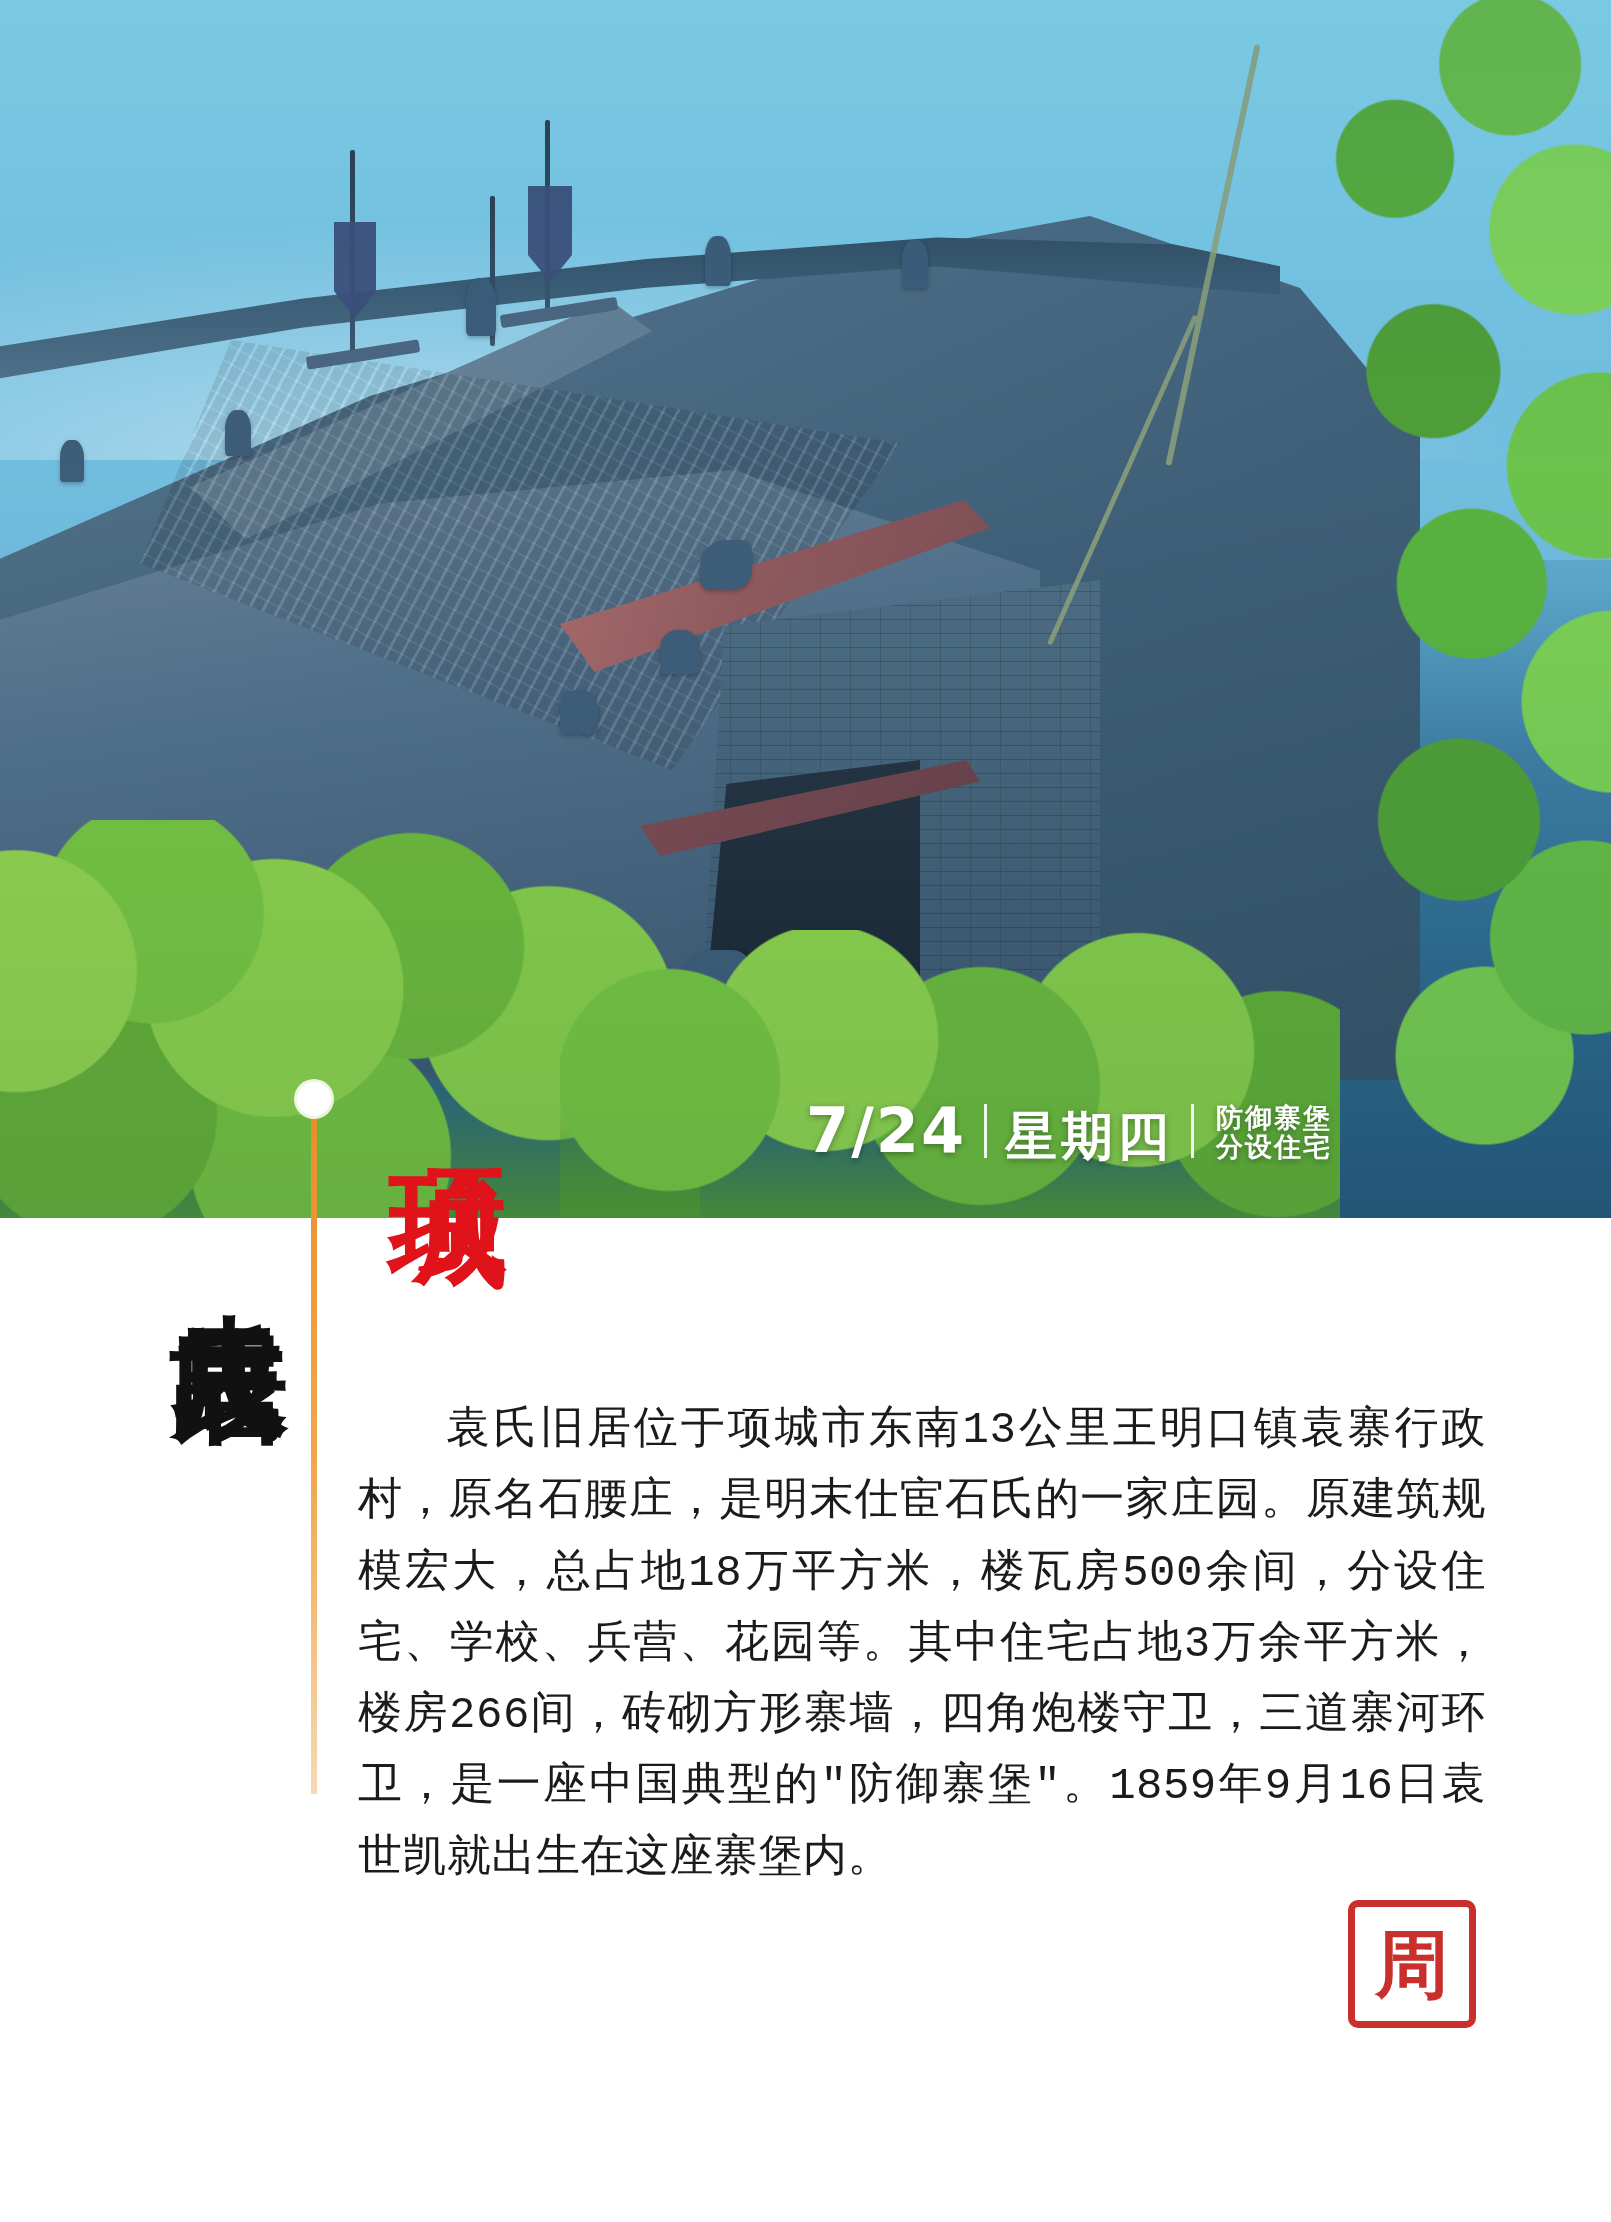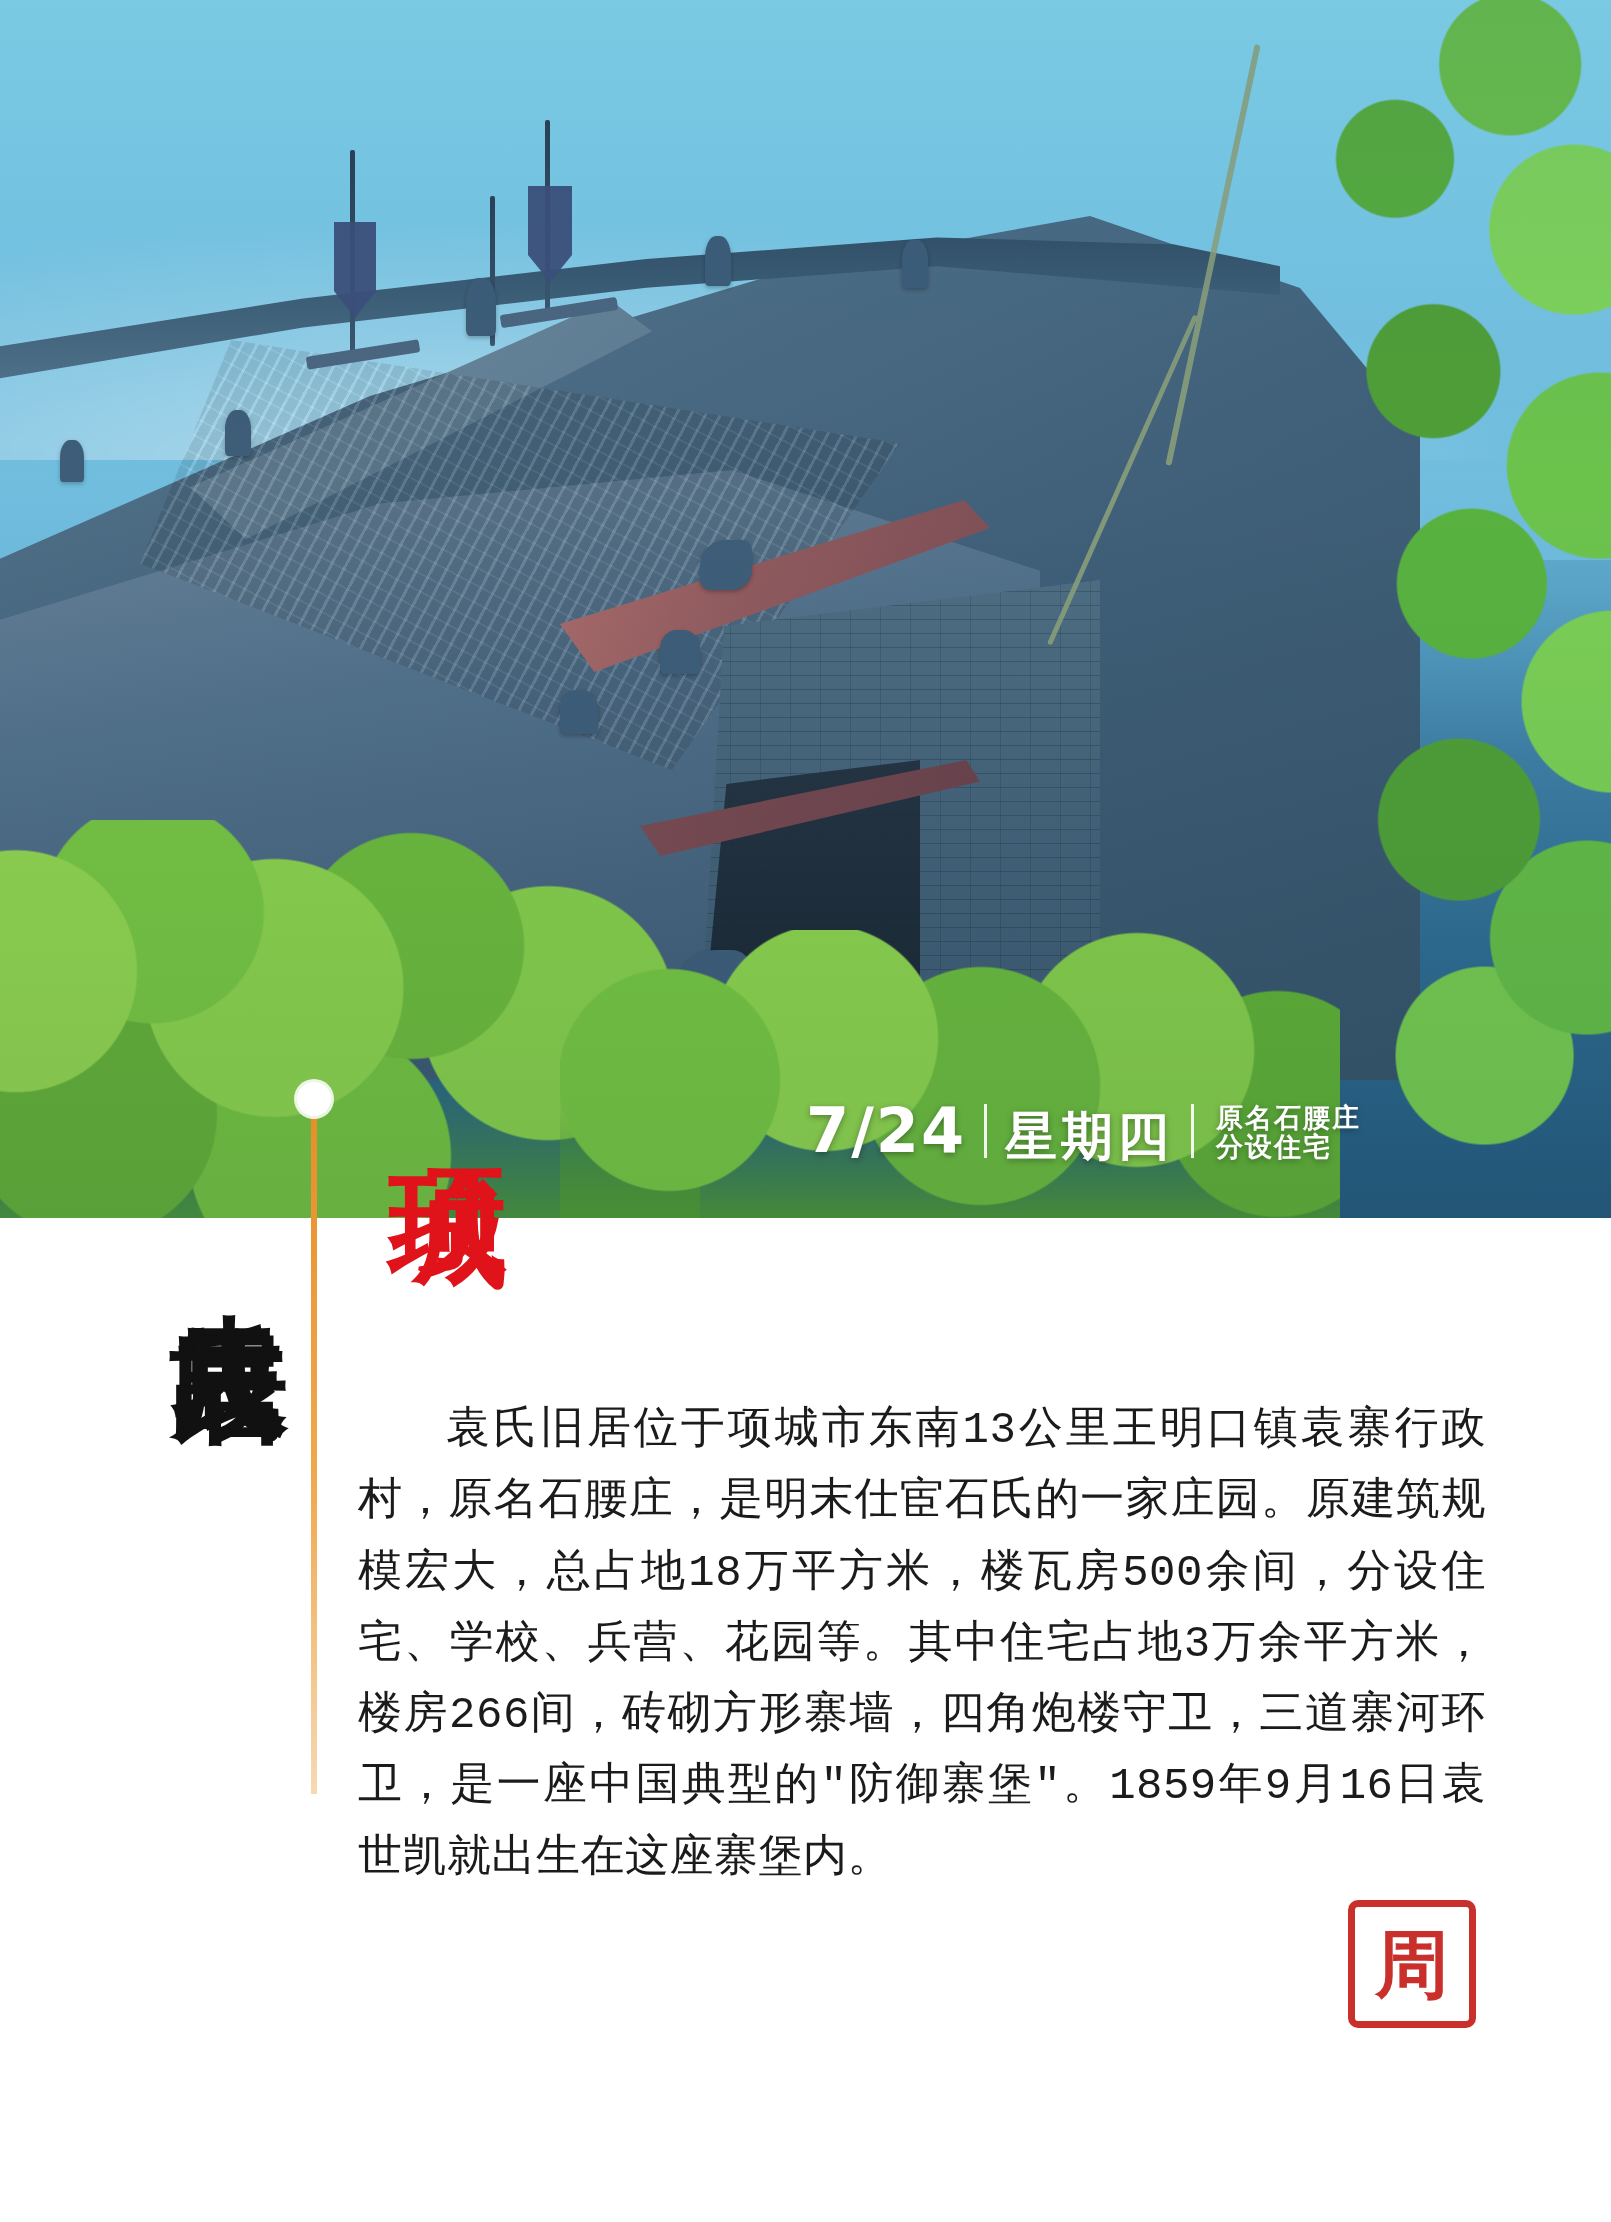--- a/index.html
+++ b/index.html
@@ -418,21 +418,21 @@
     <div class="bush-mid"></div>
 
     <div class="photo-grade"></div>
 
     <div class="date-strip">
       <span class="date-md">7/24</span>
       <span class="sep"></span>
       <span class="date-week">星期四</span>
       <span class="sep"></span>
       <span class="lunar">
-        <div>原名石腰庄</div>
+        <div>防御寨堡</div>
         <div>分设住宅</div>
       </span>
     </div>
   </div>
 
   <div class="panel"></div>
 
   <div class="rule"></div>
   <div class="rule-dot"></div>
 

